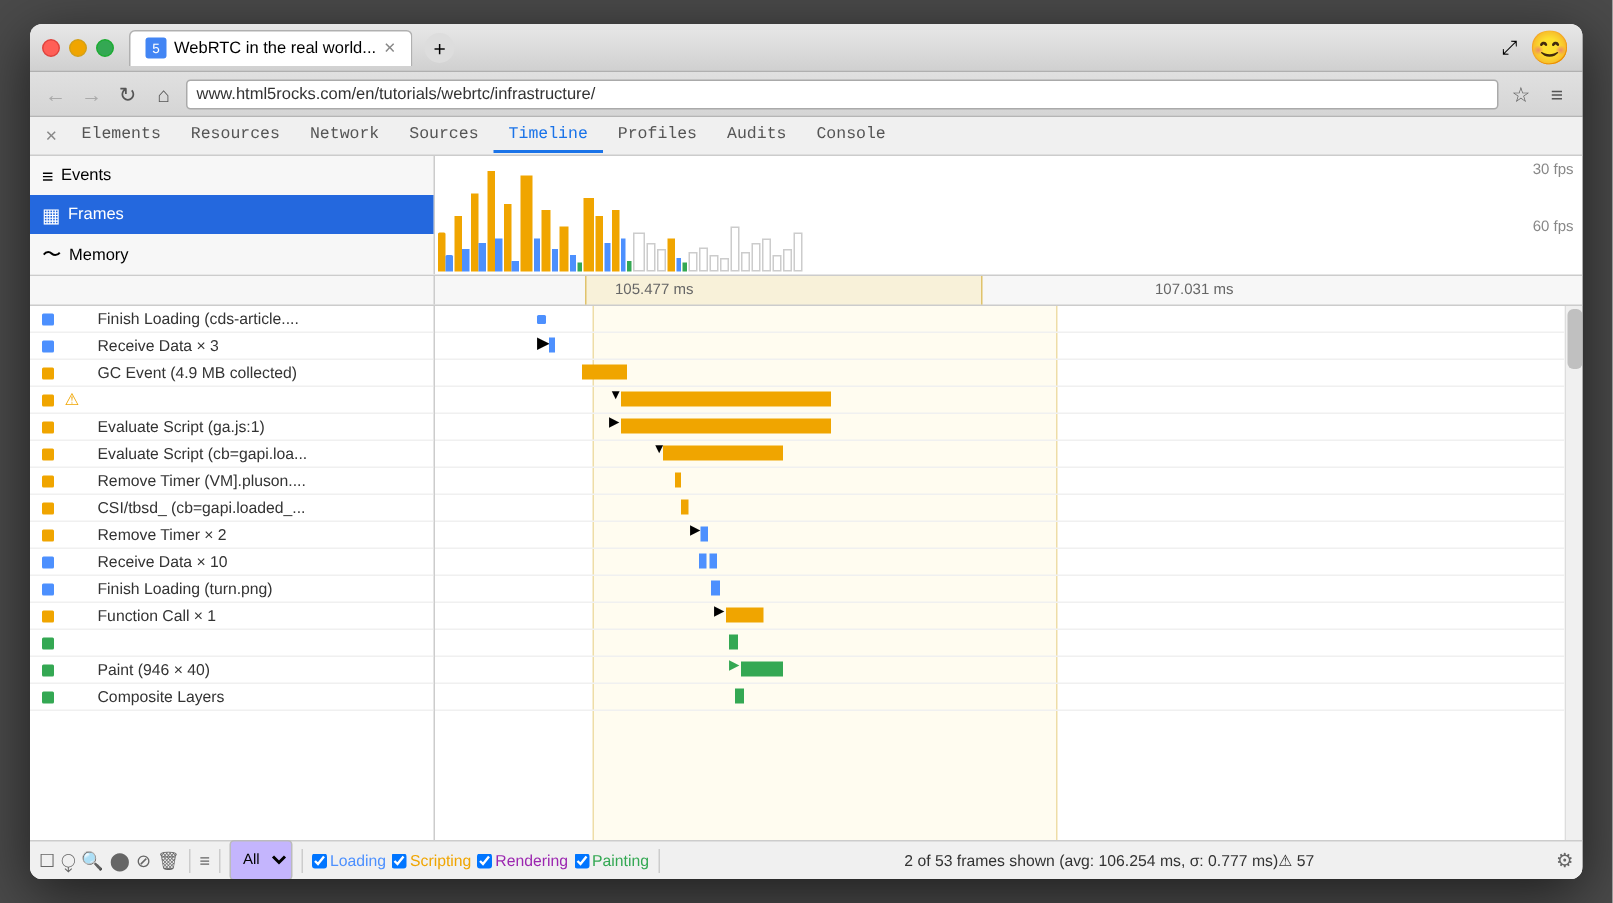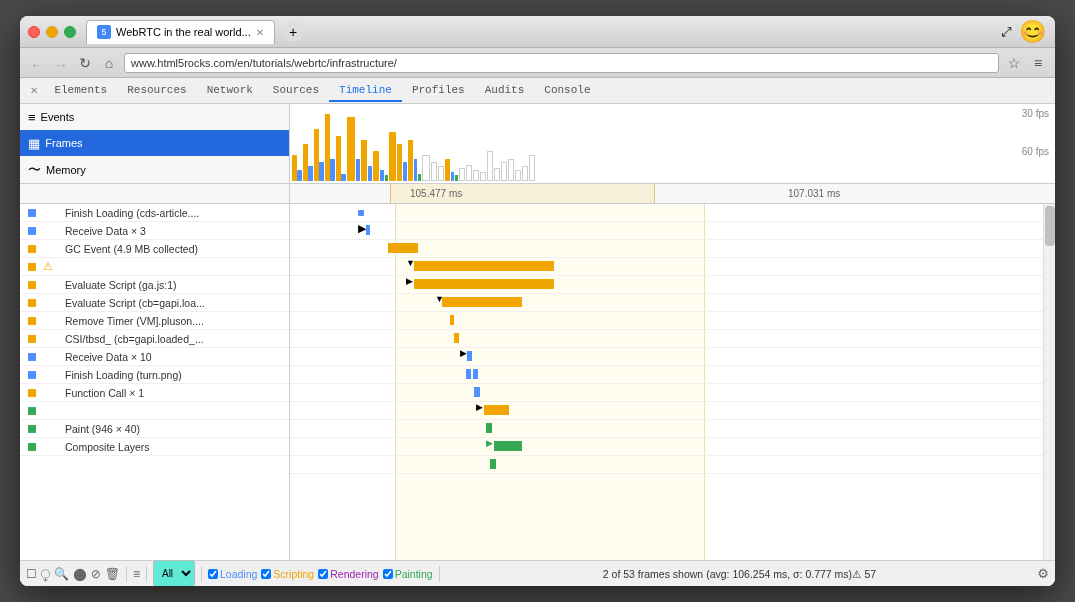--- a/index.html
+++ b/index.html
@@ -303,21 +303,21 @@
       color: #666;
       cursor: pointer;
     }
     .status-separator {
       width: 1px;
       height: 16px;
       background: #ccc;
       margin: 0 2px;
     }
     .filter-select {
-      background: #5eead4;
+      background: #c4b5fd;
       border: 1px solid #bbb;
       border-radius: 3px;
       padding: 6px 4px;
       font-size: 10px;
     }
     .checkbox-item {
       display: flex;
       align-items: center;
       gap: 2px;
       font-size: 10.5px;
@@ -525,21 +525,21 @@
             </div>
           </div>
         </div>
       </div>
 
       <div class="timeline-ruler">
         <div class="ruler-sidebar"></div>
         <div class="ruler-area">
           <div style="position:absolute;left:0;right:0;top:0;bottom:0;background:rgba(255,200,0,0.12);border-left:1px solid rgba(200,150,0,0.5);border-right:1px solid rgba(200,150,0,0.5);left:100px;right:400px;"></div>
           <span style="position:absolute;left:120px;font-size:10px;color:#666;">105.477 ms</span>
-          <span style="position:absolute;left:498px;font-size:10px;color:#666;">107.031 ms</span>
+          <span style="position:absolute;left:480px;font-size:10px;color:#666;">107.031 ms</span>
         </div>
       </div>
 
       <div class="events-list">
         <div class="events-sidebar">
           <div class="event-item">
             <div class="event-dot dot-blue"></div>
             <span class="event-name">Finish Loading (cds-article....</span>
           </div>
           <div class="event-item">
@@ -562,20 +562,24 @@
             <div class="event-dot dot-yellow"></div>
             <span class="event-name">Evaluate Script (cb=gapi.loa...</span>
           </div>
           <div class="event-item">
             <div class="event-dot dot-yellow"></div>
             <span class="event-name">Remove Timer (VM].pluson....</span>
           </div>
           <div class="event-item">
             <div class="event-dot dot-yellow"></div>
             <span class="event-name">CSI/tbsd_ (cb=gapi.loaded_...</span>
+          </div>
+          <div class="event-item">
+            <div class="event-dot dot-yellow"></div>
+            <span class="event-name">Remove Timer × 2</span>
           </div>
           <div class="event-item">
             <div class="event-dot dot-blue"></div>
             <span class="event-name">Receive Data × 10</span>
           </div>
           <div class="event-item">
             <div class="event-dot dot-blue"></div>
             <span class="event-name">Finish Loading (turn.png)</span>
           </div>
           <div class="event-item">

